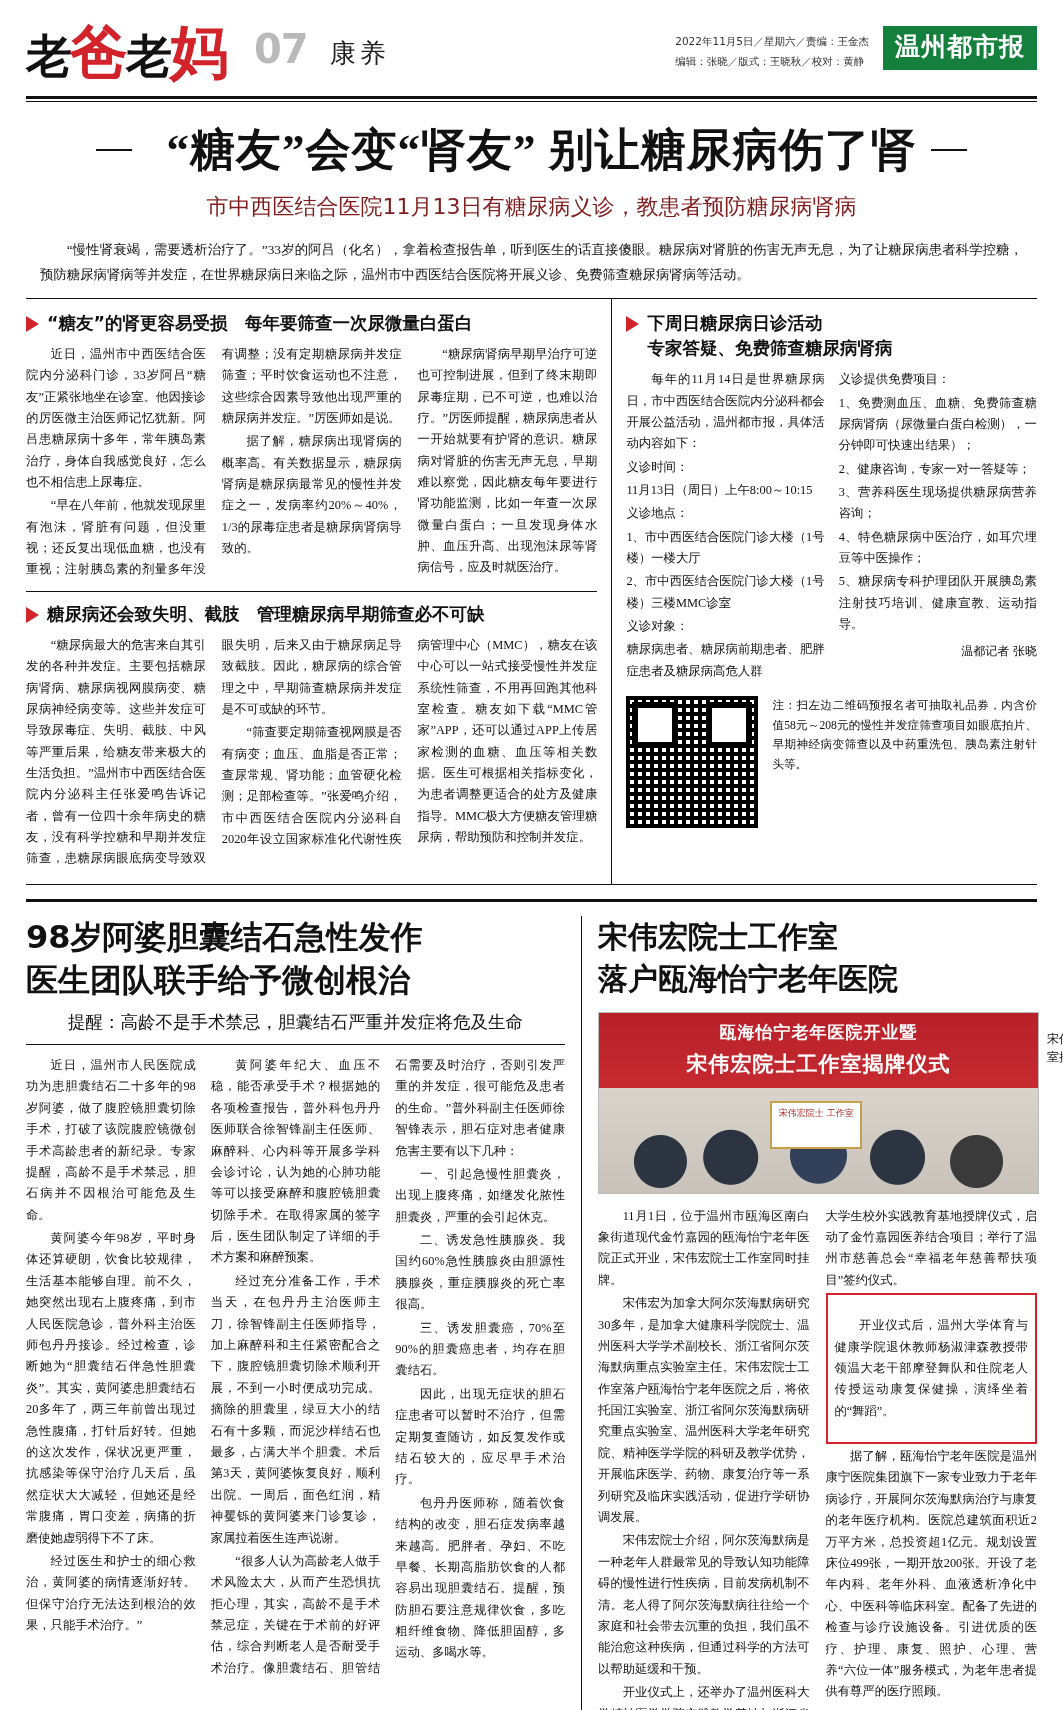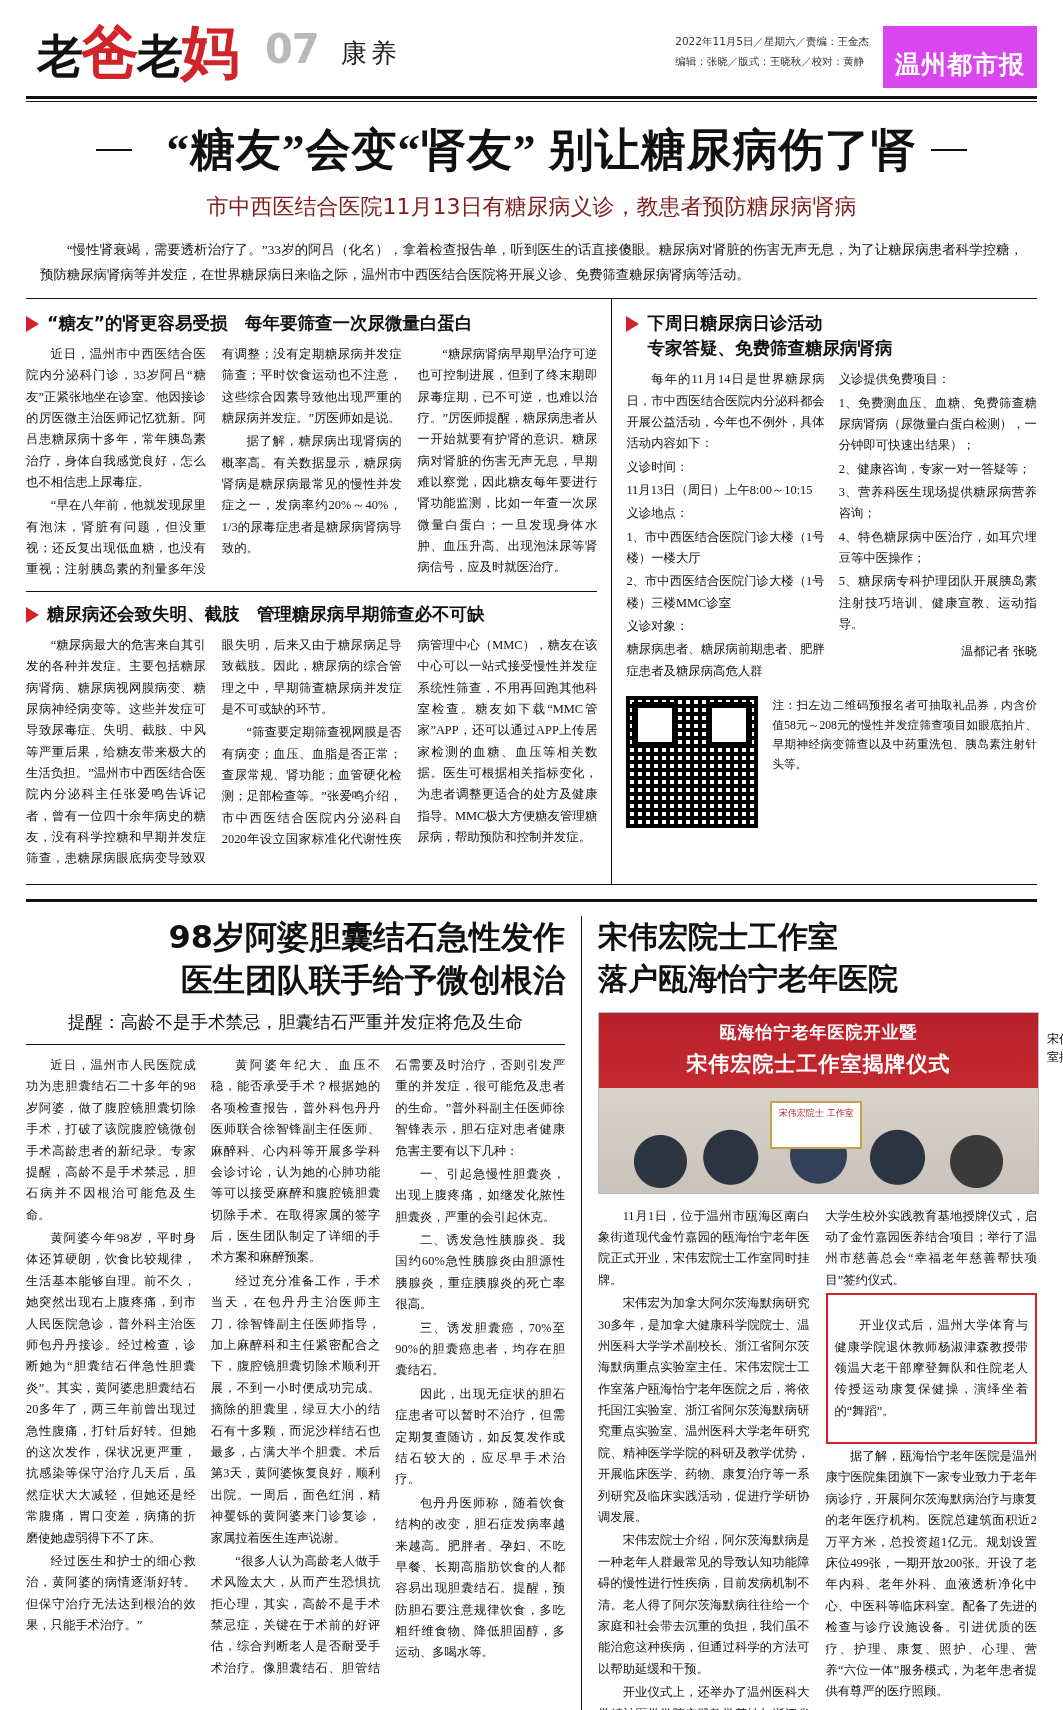--- a/index.html
+++ b/index.html
@@ -1,28 +1,28 @@
 <!DOCTYPE html>
 <html><head>
 <meta charset="utf-8">
 <style>
   html,body{margin:0;padding:0;background:#fff;}
   body{width:1063px;font-family:"Liberation Serif","DejaVu Serif",serif;color:#111;}
   .page{width:1063px;height:1710px;position:relative;box-sizing:border-box;padding:0;}
 
   
   .masthead{display:flex;align-items:flex-start;padding:26px 26px 0 26px;}
-  .logo{display:flex;align-items:center;margin-left:11px;}
+  .logo{display:flex;align-items:center;}
   .logo-txt{font-family:"DejaVu Sans",sans-serif;font-weight:bold;font-size:46px;letter-spacing:-2px;color:#111;}
   .logo-txt .red{color:#d2232a;font-size:58px;line-height:46px;}
   .pagenum{font-family:"DejaVu Sans",sans-serif;font-size:40px;font-weight:bold;color:#b9b9b9;margin-left:28px;letter-spacing:-1px;}
   .section-name{font-family:"DejaVu Sans",sans-serif;font-size:26px;color:#222;margin-left:22px;margin-top:10px;letter-spacing:4px;}
   .mast-right{margin-left:auto;display:flex;align-items:flex-start;}
   .mast-meta{font-family:"DejaVu Sans",sans-serif;font-size:10.5px;color:#333;line-height:1.9;text-align:left;padding-top:6px;padding-right:14px;}
-  .paper-name{background:#d946ef;color:#fff;font-family:"DejaVu Sans",sans-serif;font-weight:bold;font-size:25px;padding:22px 12px 7px 12px;letter-spacing:1px;}
+  .paper-name{background:#15803d;color:#fff;font-family:"DejaVu Sans",sans-serif;font-weight:bold;font-size:25px;padding:4px 12px 7px 12px;letter-spacing:1px;}
 
   .rule{height:3px;background:#111;margin:8px 26px 0 26px;}
   .rule.thin{height:1px;background:#111;margin-top:2px;}
 
   
   .headline-wrap{padding:18px 26px 0 26px;text-align:center;}
   .headline{font-family:Liberation Serif, serif;font-weight:bold;font-size:45px;letter-spacing:1px;color:#111;white-space:nowrap;margin-left:20px;}
   .hl-line{display:flex;align-items:center;justify-content:center;gap:14px;}
   .hl-dash{height:2px;background:#111;flex:1;max-width:36px;}
   .subhead{font-family:"DejaVu Sans",sans-serif;font-size:22px;margin-top:12px;color:#7f1d1d;}
@@ -57,21 +57,21 @@
   .qr:before{top:6px;left:6px;}
   .qr:after{top:6px;right:6px;}
   .qr-note{font-size:11.6px;line-height:1.7;text-align:justify;}
   .qr-note .lbl{font-family:"DejaVu Sans",sans-serif;}
 
   
   .bottom{margin:14px 26px 0 26px;display:flex;border-top:3px solid #111;padding-top:14px;}
   .b-left{width:55%;box-sizing:border-box;padding-right:16px;border-right:1px solid #111;}
   .b-right{width:45%;box-sizing:border-box;padding-left:16px;}
 
-  .b-head{font-family:"DejaVu Sans",sans-serif;font-weight:bold;font-size:32px;line-height:1.35;text-align:right;}
+  .b-head{font-family:"DejaVu Sans",sans-serif;font-weight:bold;font-size:32px;line-height:1.35;text-align:left;}
   .b-sub{font-family:"DejaVu Sans",sans-serif;font-size:17.5px;text-align:center;margin-top:8px;}
   .b-rule{border:0;border-top:1px solid #111;margin:10px 0;}
   .b-cols{column-count:3;column-gap:15px;font-size:12.3px;line-height:1.74;text-align:justify;}
   .b-cols p{margin:0 0 2px 0;text-indent:2em;}
 
   .r-head{font-family:"DejaVu Sans",sans-serif;font-weight:bold;font-size:30px;line-height:1.4;}
   .photo{margin-top:12px;width:100%;height:180px;background:linear-gradient(180deg,#b8202a 0%,#c52a2f 42%,#d9d4cd 42%,#cfc9c2 100%);position:relative;overflow:hidden;border:1px solid #bbb;}
   .photo .banner{position:absolute;top:8px;left:0;right:0;text-align:center;color:#fff;font-family:"DejaVu Sans",sans-serif;font-weight:bold;}
   .photo .banner .l1{font-size:17px;letter-spacing:1px;}
   .photo .banner .l2{font-size:21px;margin-top:6px;letter-spacing:1px;}
@@ -153,21 +153,21 @@
       <div class="sub-title">
         <span class="tri"></span>
         <h3>
           <span>下周日糖尿病日诊活动</span><br>
           <span>专家答疑、免费筛查糖尿病肾病</span>
         </h3>
       </div>
 
       <div class="rt-flex">
         <div class="rt-col">
-          <p>每年的11月14日是世界糖尿病日，市中西医结合医院内分泌科都会开展公益活动，今年也不例外，具体活动内容如下：</p>
+          <p>每年的11月14日是世界糖尿病日，市中西医结合医院内分泌科都会开展公益活动，温州都市报，具体活动内容如下：</p>
           <p class="noind">义诊时间：</p>
           <p class="noind">11月13日（周日）上午8:00～10:15</p>
           <p class="noind">义诊地点：</p>
           <p class="noind">1、市中西医结合医院门诊大楼（1号楼）一楼大厅</p>
           <p class="noind">2、市中西医结合医院门诊大楼（1号楼）三楼MMC诊室</p>
           <p class="noind">义诊对象：</p>
           <p class="noind">糖尿病患者、糖尿病前期患者、肥胖症患者及糖尿病高危人群</p>
         </div>
         <div class="rt-col">
           <p class="noind">义诊提供免费项目：</p>

